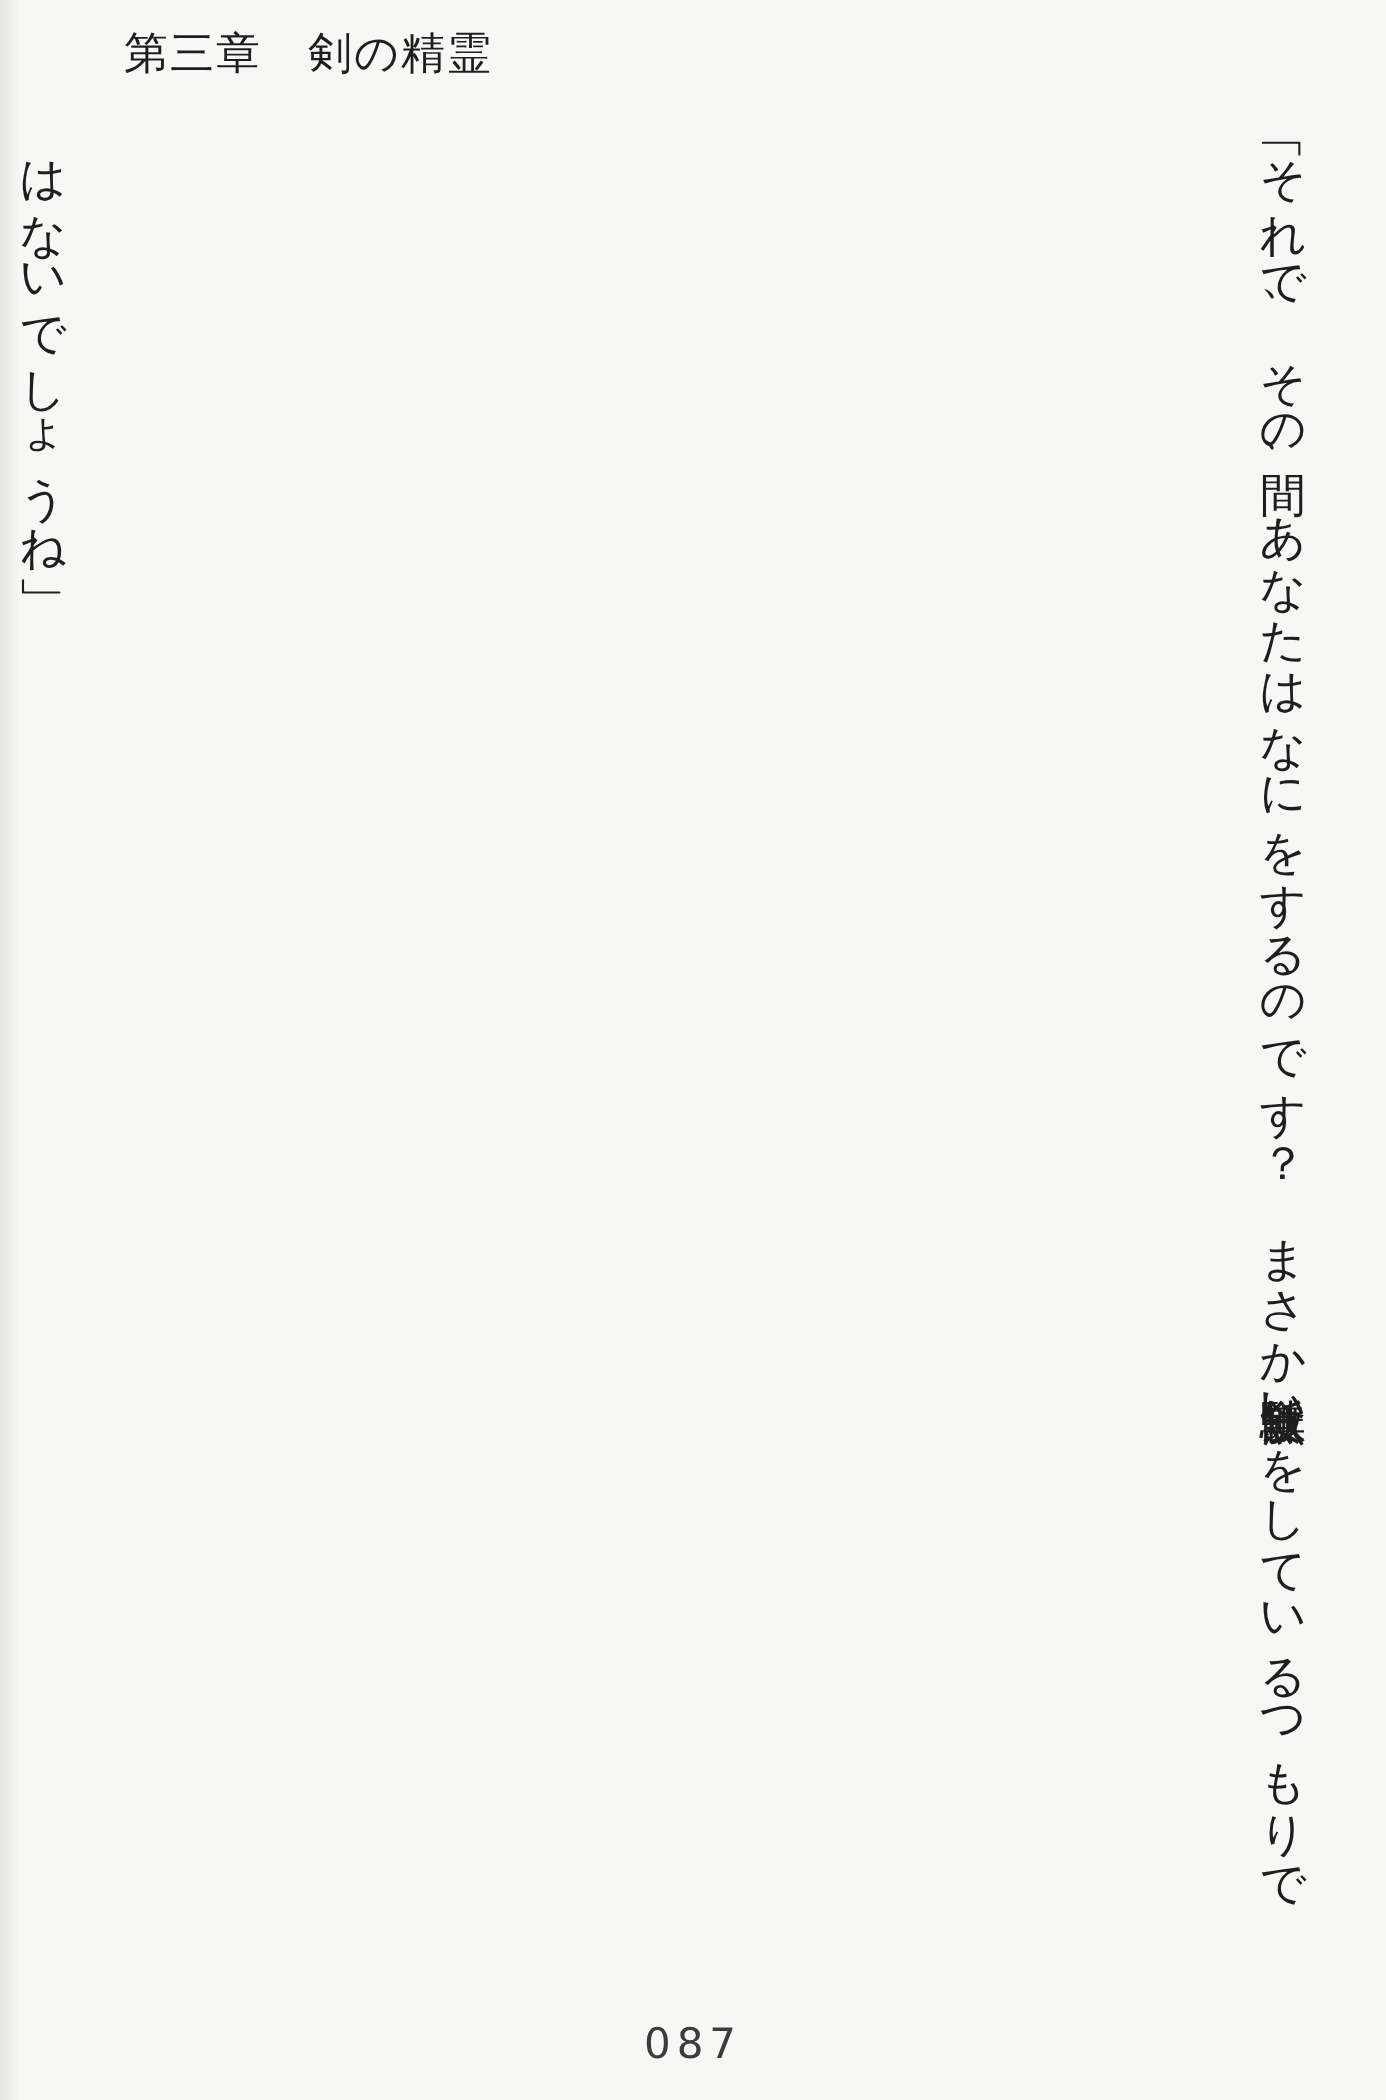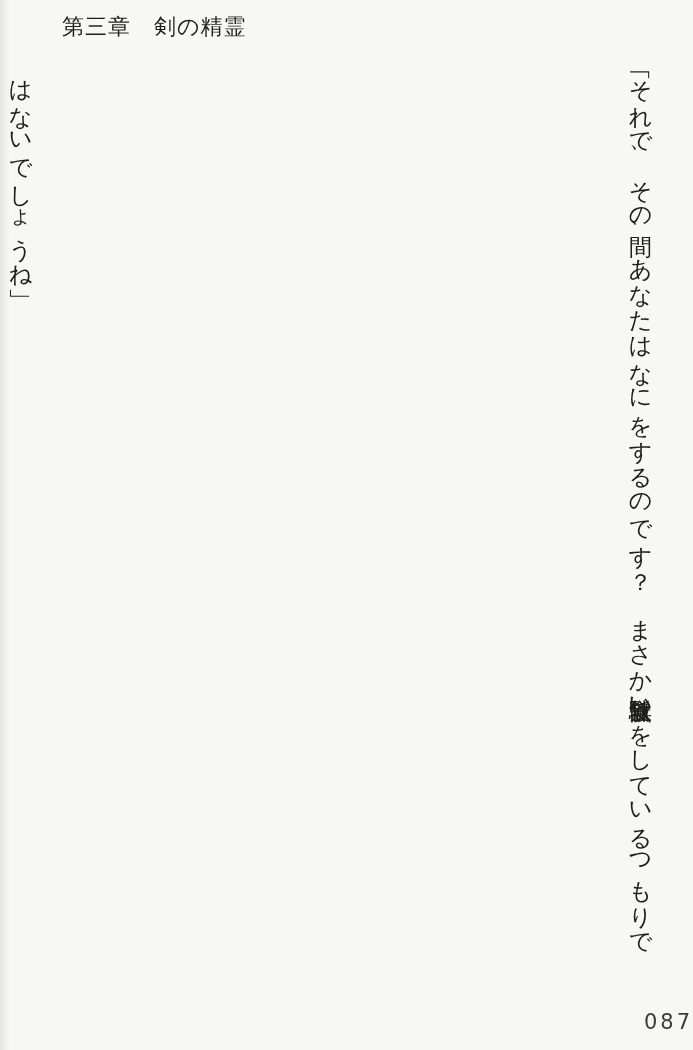--- a/index.html
+++ b/index.html
@@ -45,21 +45,21 @@
   }
   .body-text .line {
     block-size: 100%;
     white-space: nowrap;
   }
   .folio {
     position: absolute;
     left: 0;
     right: 0;
     bottom: 16px;
-    text-align: right;
+    text-align: center;
     font-family: "DejaVu Sans", "Liberation Sans", sans-serif;
     font-size: 21px;
     letter-spacing: 3px;
     color: #3c3c3c;
   }
 </style>
 </head>
 <body>
 
 <div class="page">

